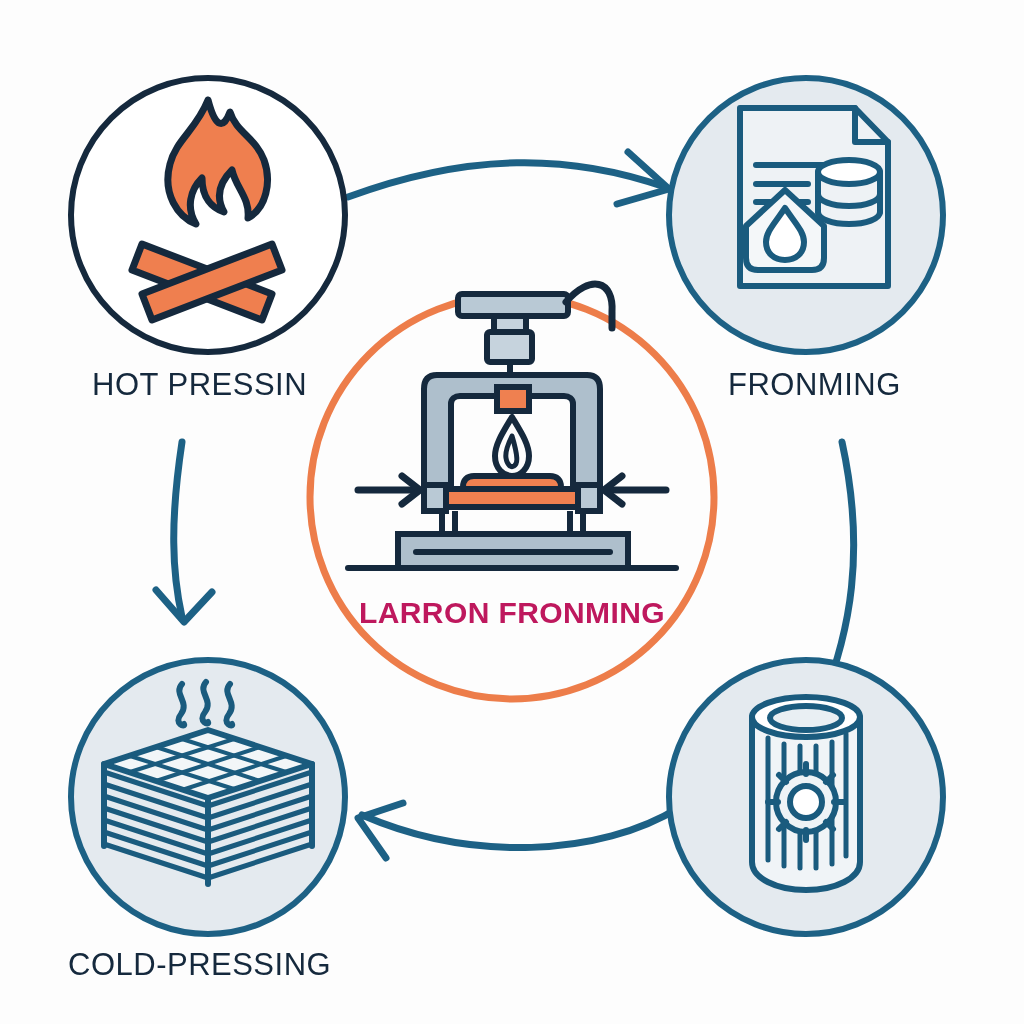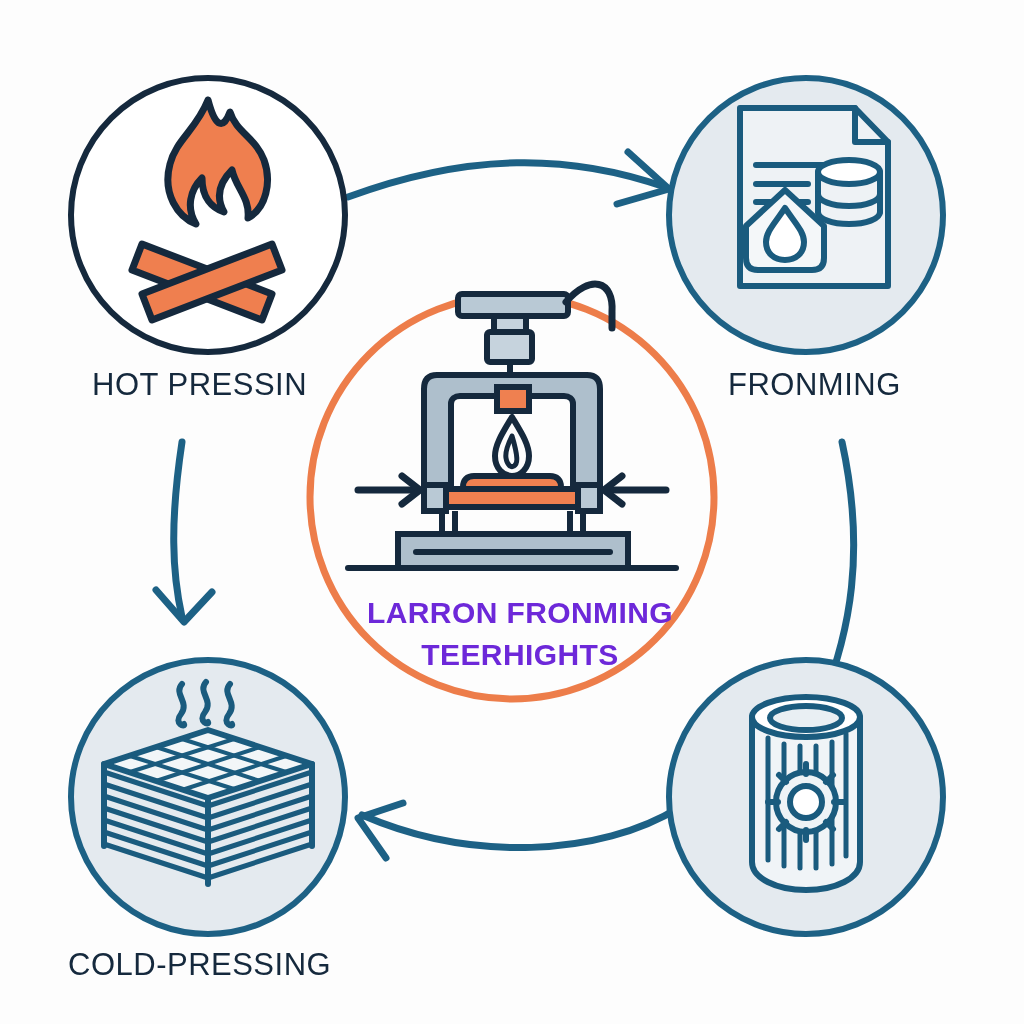--- a/index.html
+++ b/index.html
@@ -19,24 +19,24 @@
     letter-spacing:.5px;
     white-space:nowrap;
     font-family:"Liberation Sans", sans-serif;
   }
   .lbl-tl{left:92px;  top:355px;}
   .lbl-tr{left:728px; top:355px;}
   .lbl-bl{left:68px;  top:935px;text-align:right;}
   .lbl-br{left:690px; top:935px;}
   .center-caption{
     position:absolute;
-    left:320px; top:580px;
+    left:312px; top:580px;
     width:400px;
     text-align:center;
-    color:#6d28d9;
+    color:#be185d;
     font-size:30px;
     font-weight:bold;
     line-height:42px;
     letter-spacing:.4px;
     font-family:"Liberation Sans", sans-serif;
   }
 </style>
 </head>
 <body>
 
@@ -226,16 +226,15 @@
       </g>
     </g>
   </svg>
 
   <div class="node-label lbl-tl">HOT PRESSIN</div>
   <div class="node-label lbl-tr">FRONMING</div>
   <div class="node-label lbl-bl">COLD-PRESSING</div>
 
   <div class="center-caption">
     <div>LARRON FRONMING</div>
-    <div>TEERHIGHTS</div>
   </div>
 
 </div>
 
 </body></html>

